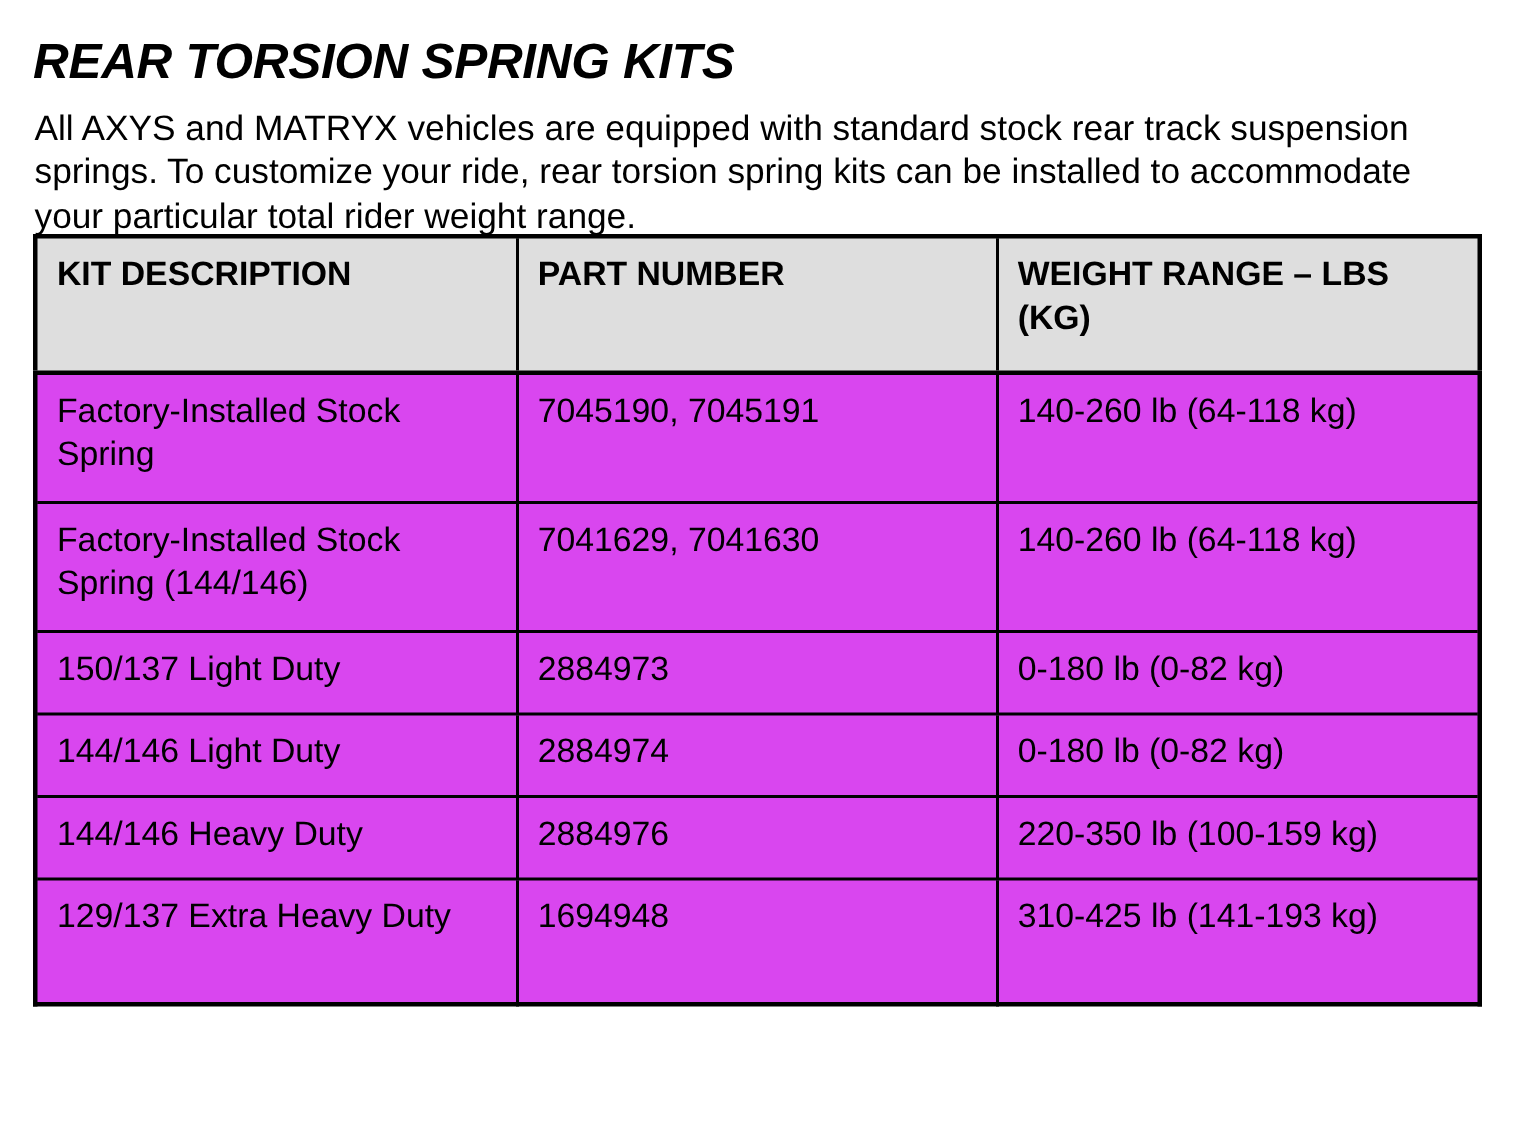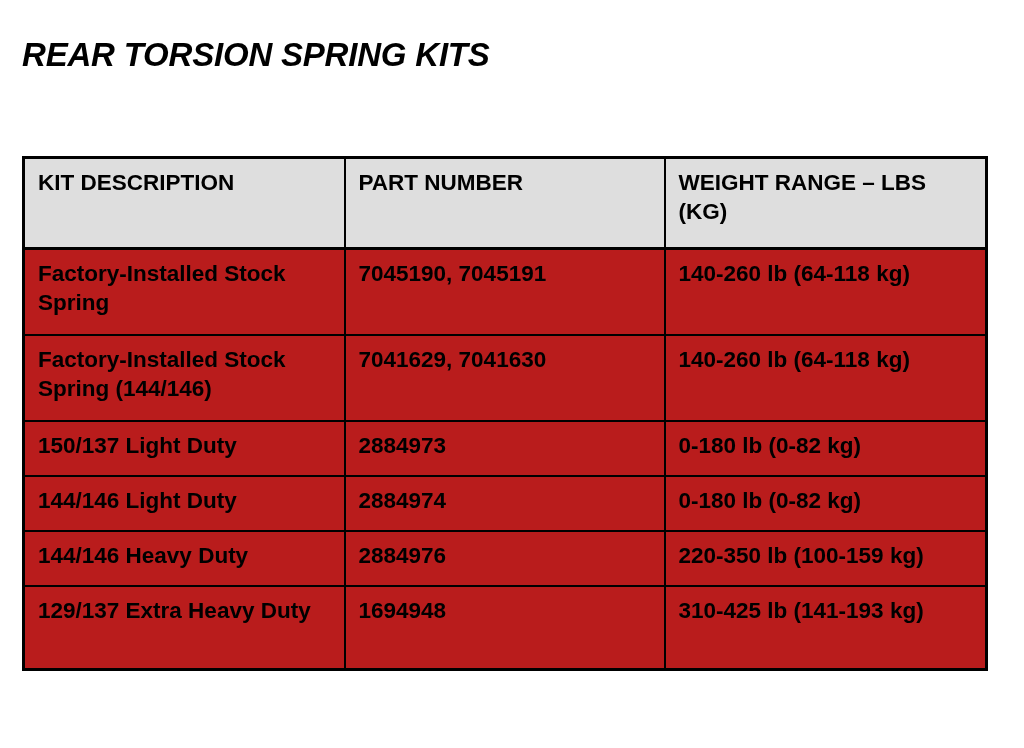--- a/index.html
+++ b/index.html
@@ -20,21 +20,21 @@
     position: relative;
     width: 1024px;
     height: 748px;
     box-sizing: border-box;
   }
 
   
   .doc-title {
     position: absolute;
     left: 22px;
-    top: 14px;
+    top: 0;
     font-size: 33px;
     line-height: 38px;
     font-weight: bold;
     font-style: italic;
     letter-spacing: -0.2px;
     white-space: nowrap;
   }
 
   
   .intro {
@@ -76,37 +76,38 @@
   table.spec-table thead th {
     background: #dedede;
     font-size: 22.5px;
     line-height: 29px;
     font-weight: bold;
     height: 91px;
     border-bottom-width: 3px;
   }
 
   table.spec-table tbody td {
-    background: #b91c1c;
+    background: #d946ef;
     font-size: 22.5px;
     line-height: 29px;
-    font-weight: bold;
+    font-weight: normal;
   }
 
   tr.row-tall td { height: 86px; }
   tr.row-short td { height: 55px; }
   tr.row-last td { height: 84px; }
 </style>
 </head>
 <body>
 
 <div class="page">
 
   <h1 class="doc-title">REAR TORSION SPRING KITS</h1>
 
+  <p class="intro">All AXYS and MATRYX vehicles are equipped with standard stock rear track suspension springs. To customize your ride, rear torsion spring kits can be installed to accommodate your particular total rider weight range.</p>
 
   <div class="spec-table-wrap">
     <table class="spec-table">
       <colgroup>
         <col class="c1">
         <col class="c2">
         <col class="c3">
       </colgroup>
       <thead>
         <tr>

